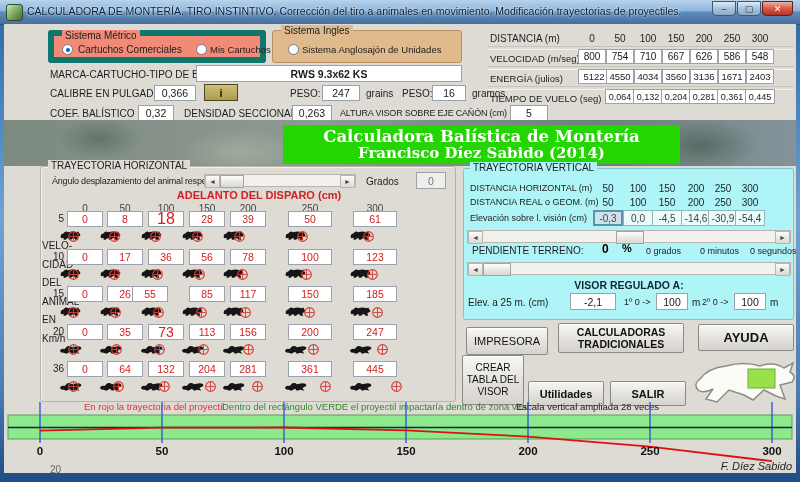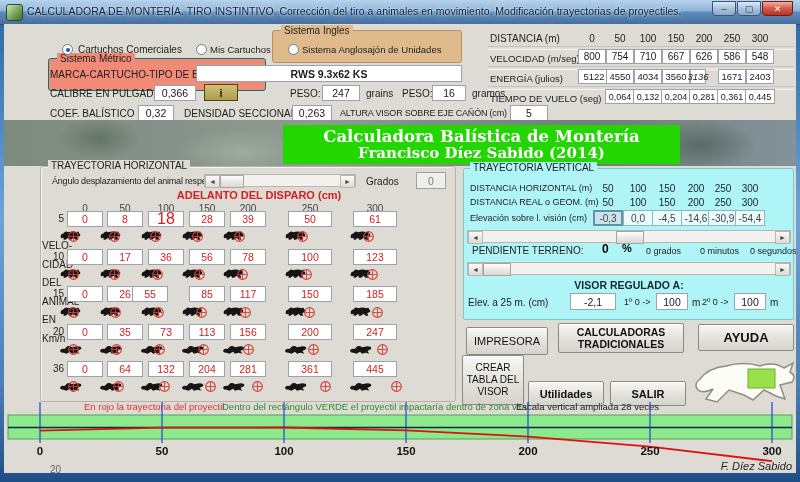--- a/index.html
+++ b/index.html
@@ -23,21 +23,21 @@
   .a{position:absolute;box-sizing:border-box;}
   .lbl{font-size:10px;color:#1d1d1d;white-space:nowrap;}
   .small{font-size:9px;}
   .box{background:#fff;border:1px solid #9aa3ad;font-size:10.5px;color:#1a1a1a;
     display:flex;align-items:center;justify-content:center;white-space:nowrap;}
   .rtxt{color:#d42020;}
   .dis{background:#efefea;color:#777;}
   .groupbox{border:1px solid #b7b3aa;border-radius:3px;box-shadow:inset 1px 1px 0 #f5f3ee;}
   .legend{position:absolute;font-size:10px;color:#222;padding:0 3px;white-space:nowrap;}
   
-  #sys-metric{background:var(--salmon,#f18a76);border:1px solid #0f766e;border-radius:3px;margin-top:28px;}
+  #sys-metric{background:var(--salmon,#f18a76);border:6px solid #0f766e;border-radius:3px;}
   #sys-metric .legend{background:var(--salmon,#f18a76);}
   #sys-english{background:var(--tan,#dfba8c);border:1px solid #b98f5d;border-radius:3px;}
   #sys-english .legend{background:var(--tan,#dfba8c);}
   #vert-panel{background:var(--cyan,#aff4f6);border:1px solid #79c9cd;border-radius:2px;}
   #vert-panel-legend{background:var(--cyan,#aff4f6);}
   .radio{width:11px;height:11px;border-radius:50%;background:#fff;border:1px solid #6a7c8c;position:absolute;}
   .radio.on::after{content:"";position:absolute;left:2.5px;top:2.5px;width:4px;height:4px;border-radius:50%;background:#1c52c8;}
   
   #photo{background:
     radial-gradient(60px 30px at 12% 40%,#5d6d62cc,#0000 70%),
@@ -224,21 +224,21 @@
       <div class="box" style="position: absolute; box-sizing: border-box; left: 602px; top: 25px; width: 28px; height: 15px; font-size: 10px;">754</div>
       <div class="box" style="position: absolute; box-sizing: border-box; left: 630px; top: 25px; width: 28px; height: 15px; font-size: 10px;">710</div>
       <div class="box" style="position: absolute; box-sizing: border-box; left: 658px; top: 25px; width: 28px; height: 15px; font-size: 10px;">667</div>
       <div class="box" style="position: absolute; box-sizing: border-box; left: 686px; top: 25px; width: 28px; height: 15px; font-size: 10px;">626</div>
       <div class="box" style="position: absolute; box-sizing: border-box; left: 714px; top: 25px; width: 28px; height: 15px; font-size: 10px;">586</div>
       <div class="box" style="position: absolute; box-sizing: border-box; left: 742px; top: 25px; width: 28px; height: 15px; font-size: 10px;">548</div>
       <div class="box" style="position: absolute; box-sizing: border-box; left: 574px; top: 45px; width: 32px; height: 15px; font-size: 9.5px;">5122</div>
       <div class="box" style="position: absolute; box-sizing: border-box; left: 602px; top: 45px; width: 28px; height: 15px; font-size: 9.5px;">4550</div>
       <div class="box" style="position: absolute; box-sizing: border-box; left: 630px; top: 45px; width: 28px; height: 15px; font-size: 9.5px;">4034</div>
       <div class="box" style="position: absolute; box-sizing: border-box; left: 658px; top: 45px; width: 28px; height: 15px; font-size: 9.5px;">3560</div>
-      <div class="box" style="position: absolute; box-sizing: border-box; left: 686px; top: 45px; width: 16px; height: 15px; font-size: 9.5px; font-style: italic;">3136</div>
+      <div class="box" style="position: absolute; box-sizing: border-box; left: 686px; top: 45px; width: 28px; height: 15px; font-size: 9.5px;">3136</div>
       <div class="box" style="position: absolute; box-sizing: border-box; left: 714px; top: 45px; width: 28px; height: 15px; font-size: 9.5px;">1671</div>
       <div class="box" style="position: absolute; box-sizing: border-box; left: 742px; top: 45px; width: 28px; height: 15px; font-size: 9.5px;">2403</div>
       <div class="box" style="position: absolute; box-sizing: border-box; left: 601px; top: 65px; width: 30px; height: 15px; font-size: 9px;">0,064</div>
       <div class="box" style="position: absolute; box-sizing: border-box; left: 629px; top: 65px; width: 30px; height: 15px; font-size: 9px;">0,132</div>
       <div class="box" style="position: absolute; box-sizing: border-box; left: 657px; top: 65px; width: 30px; height: 15px; font-size: 9px;">0,204</div>
       <div class="box" style="position: absolute; box-sizing: border-box; left: 685px; top: 65px; width: 30px; height: 15px; font-size: 9px;">0,281</div>
       <div class="box" style="position: absolute; box-sizing: border-box; left: 713px; top: 65px; width: 30px; height: 15px; font-size: 9px;">0,361</div>
       <div class="box" style="position: absolute; box-sizing: border-box; left: 741px; top: 65px; width: 30px; height: 15px; font-size: 9px;">0,445</div>
       <div class="adel-head" style="position: absolute; box-sizing: border-box; left: 66px; top: 179px; width: 30px;">0</div>
       <div class="adel-head" style="position: absolute; box-sizing: border-box; left: 106px; top: 179px; width: 30px;">50</div>
@@ -526,21 +526,21 @@
       </div>
       <div class="icon-cell" style="position: absolute; box-sizing: border-box; left: 95px; top: 317px; width: 76px;">
         <span style="position:absolute;left:0;top:1px;"><svg width="24" height="12" viewBox="0 0 26 12">
             <path d="M1 7 Q2 4 6 5 L9 2 Q12 1 14 3 L20 2 Q25 2 24 5 L20 7 22 10 18 9 14 10 12 8 8 10 5 9 Q2 9 1 7 Z" fill="#151515"></path>
           </svg></span>
         <span style="position:absolute;left:10.625px;top:1px;"><svg width="13" height="13" viewBox="0 0 14 14">
             <circle cx="7" cy="7" r="5.2" fill="none" stroke="#d04038" stroke-width="1.2"></circle>
             <path d="M7 2.4 V11.6 M2.4 7 H11.6" stroke="#d04038" stroke-width="1"></path>
           </svg></span>
       </div>
-      <div class="box" style="position: absolute; box-sizing: border-box; left: 144px; top: 300px; width: 36px; height: 16px; font-size: 11px;">
+      <div class="box" style="position: absolute; box-sizing: border-box; left: 144px; top: 300px; width: 36px; height: 16px; font-size: 14px;">
         <span class="rtxt">73</span>
       </div>
       <div class="icon-cell" style="position: absolute; box-sizing: border-box; left: 136px; top: 317px; width: 76px;">
         <span style="position:absolute;left:0;top:1px;"><svg width="24" height="12" viewBox="0 0 26 12">
             <path d="M1 7 Q2 4 6 5 L9 2 Q12 1 14 3 L20 2 Q25 2 24 5 L20 7 22 10 18 9 14 10 12 8 8 10 5 9 Q2 9 1 7 Z" fill="#151515"></path>
           </svg></span>
         <span style="position:absolute;left:13.475px;top:1px;"><svg width="13" height="13" viewBox="0 0 14 14">
             <circle cx="7" cy="7" r="5.2" fill="none" stroke="#d04038" stroke-width="1.2"></circle>
             <path d="M7 2.4 V11.6 M2.4 7 H11.6" stroke="#d04038" stroke-width="1"></path>
           </svg></span>

